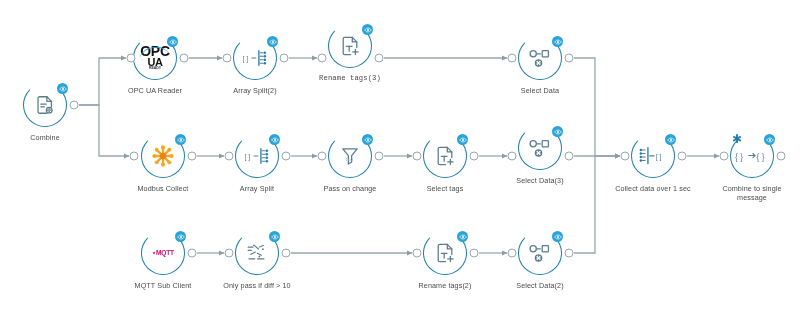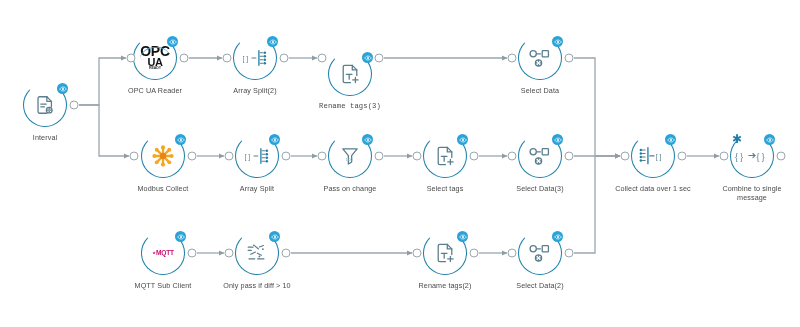--- a/index.html
+++ b/index.html
@@ -195,21 +195,21 @@
       <circle cx="16.6" cy="17.6" r="3.1"></circle>
       <path d="M16.6 15.7v.9M16.6 18.6v.9M14.7 17.6h.9M17.6 17.6h.9"></path>
     </svg>
         </div>
         <div class="node-badge">
           <svg width="8" height="8" viewBox="0 0 12 12">
       <path d="M1 6s1.9-3 5-3 5 3 5 3-1.9 3-5 3S1 6 1 6z" fill="none" stroke="#ffffff" stroke-width="1.1"></path>
       <circle cx="6" cy="6" r="1.5" fill="#ffffff"></circle>
     </svg>
         </div>
-        <div class="node-label">Interval</div>
+        <div class="node-label">Combine</div>
       </div>
       <div class="node" style="left: 155px; top: 58px;">
         <div class="node-ring gap"></div>
         <div class="node-glyph">
           <div class="opcua-logo">
       <span class="swoosh"></span>
       <span class="l1">OPC</span>
             <span class="l2">UA</span>
             <span class="l3">READY</span>
     </div>
@@ -237,21 +237,21 @@
     </svg>
         </div>
         <div class="node-badge">
           <svg width="8" height="8" viewBox="0 0 12 12">
       <path d="M1 6s1.9-3 5-3 5 3 5 3-1.9 3-5 3S1 6 1 6z" fill="none" stroke="#ffffff" stroke-width="1.1"></path>
       <circle cx="6" cy="6" r="1.5" fill="#ffffff"></circle>
     </svg>
         </div>
         <div class="node-label">Array Split(2)</div>
       </div>
-      <div class="node" style="left: 350px; top: 74px; font-family: Liberation Mono, monospace;">
+      <div class="node" style="left: 350px; top: 46px; font-family: Liberation Mono, monospace;">
         <div class="node-ring gap"></div>
         <div class="node-glyph">
           <svg width="22" height="22" viewBox="0 0 24 24" fill="none" stroke="#5b7d8c" stroke-width="1.4" stroke-linecap="round" stroke-linejoin="round">
       <path d="M14.5 2.6H6.2A1.6 1.6 0 0 0 4.6 4.2v15.6a1.6 1.6 0 0 0 1.6 1.6h6.4"></path>
       <path d="M14.5 2.6l4.9 4.9v6.2"></path>
             <path d="M14.5 2.6v4.9h4.9"></path>
       <path d="M8 12.4h6.2"></path>
             <path d="M11.1 12.4v5.2"></path>
       <path d="M17.9 15.6v5.8M15 18.5h5.8"></path>
     </svg>
@@ -365,21 +365,21 @@
     </svg>
         </div>
         <div class="node-badge">
           <svg width="8" height="8" viewBox="0 0 12 12">
       <path d="M1 6s1.9-3 5-3 5 3 5 3-1.9 3-5 3S1 6 1 6z" fill="none" stroke="#ffffff" stroke-width="1.1"></path>
       <circle cx="6" cy="6" r="1.5" fill="#ffffff"></circle>
     </svg>
         </div>
         <div class="node-label">Select tags</div>
       </div>
-      <div class="node" style="left: 540px; top: 156px;">
+      <div class="node" style="left: 540px; top: 148px;">
         <div class="node-ring gap"></div>
         <div class="node-glyph">
           <svg width="24" height="22" viewBox="0 0 26 24" fill="none" stroke="#5b7d8c" stroke-width="1.4" stroke-linecap="round" stroke-linejoin="round">
       <circle cx="5.6" cy="7.4" r="3.4"></circle>
       <path d="M10 7.4h3.4"></path>
       <rect x="15.4" y="4" width="6.8" height="6.8" rx="0.8"></rect>
       <circle cx="11.4" cy="17.4" r="3.4"></circle>
       <path d="M11.4 14.6v1M11.4 19.2v1M8.6 17.4h1M13.2 17.4h1"></path>
     </svg>
         </div>

